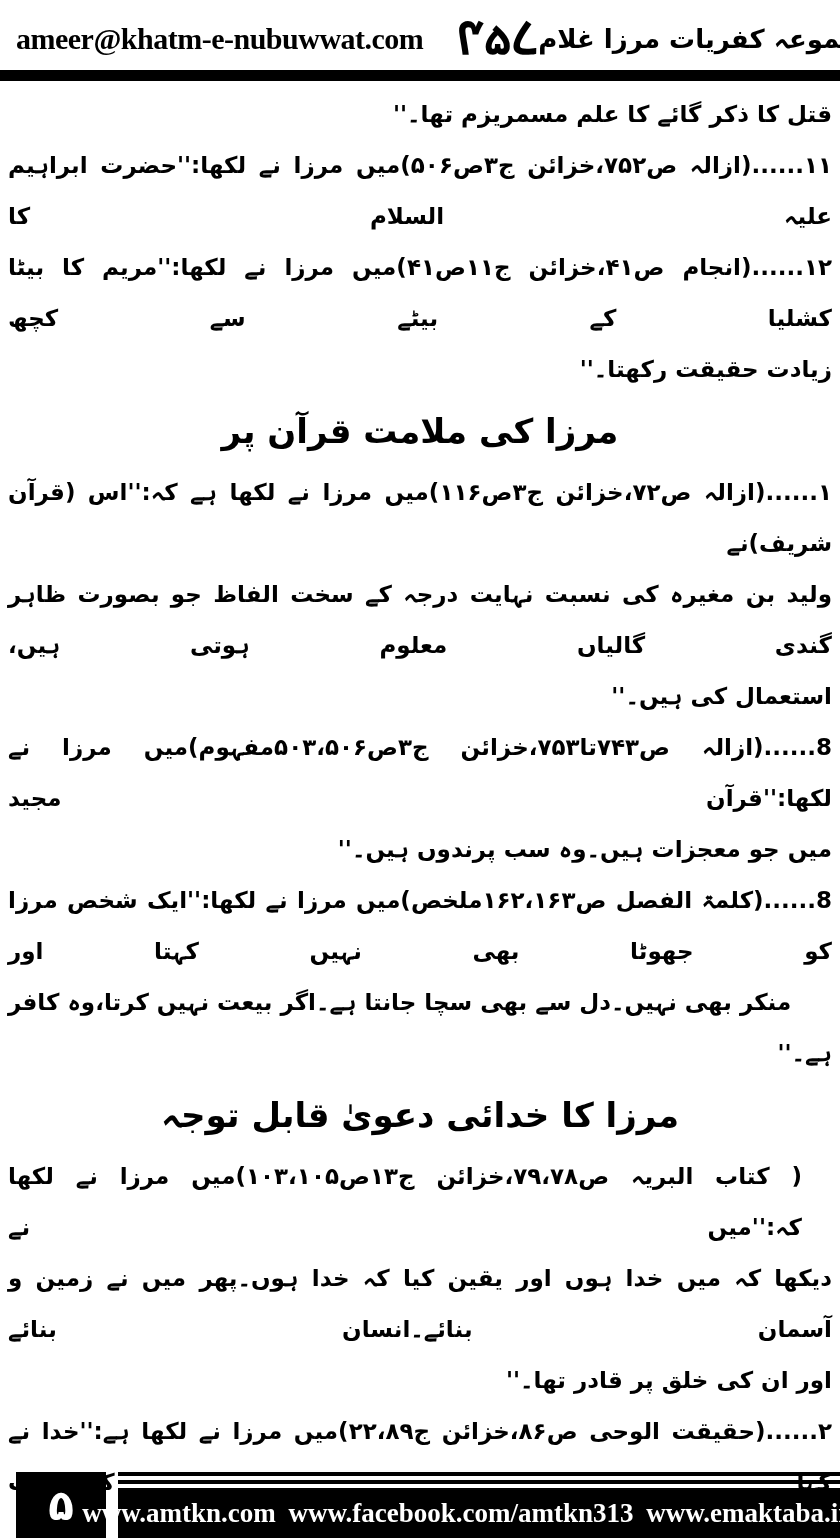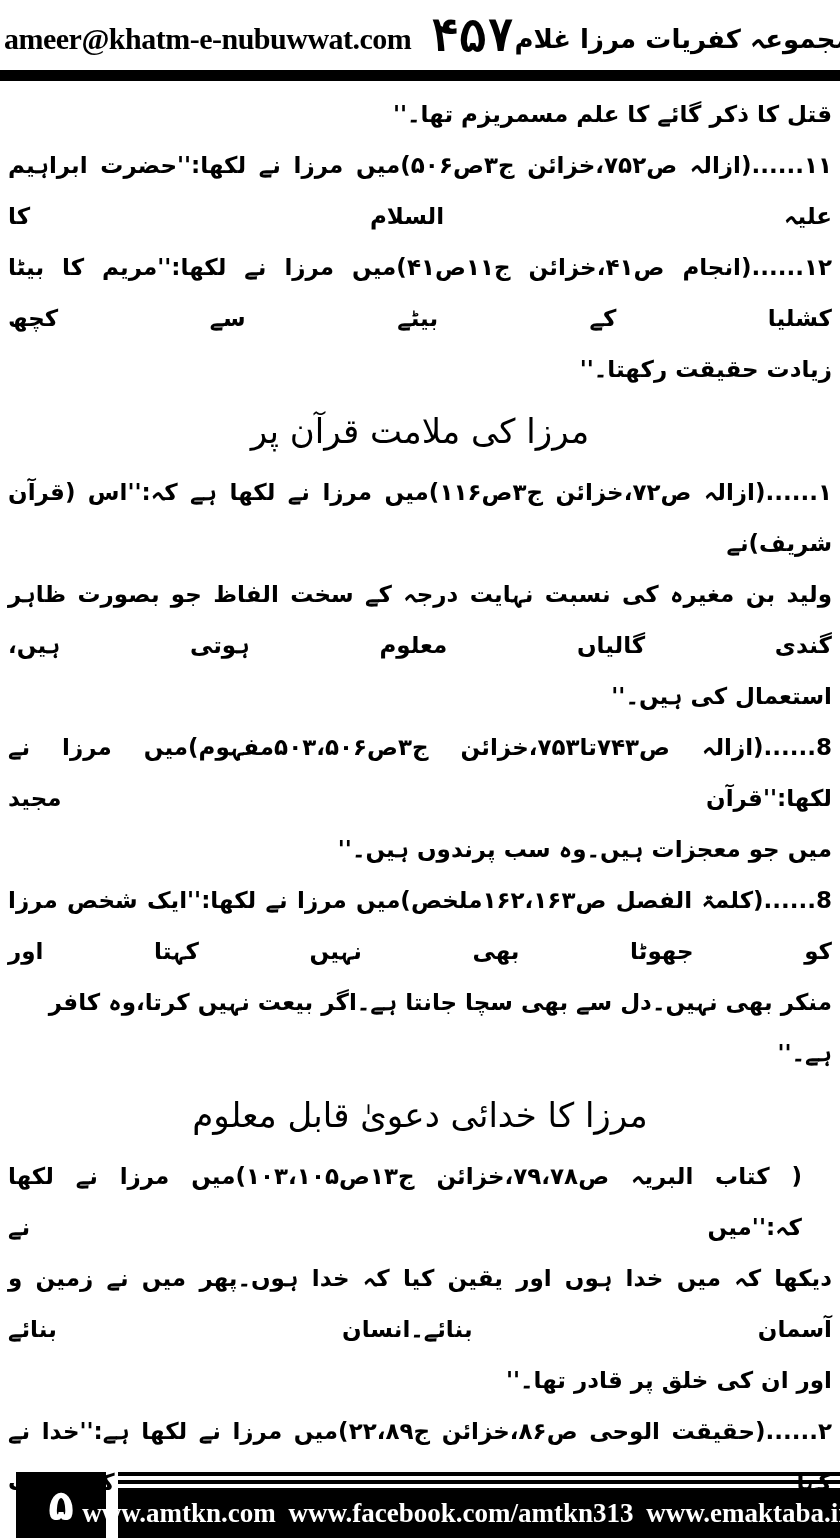--- a/index.html
+++ b/index.html
@@ -4,52 +4,52 @@
 <style>
   html,body{margin:0;padding:0;background:#e9e9e9;}
   .page{
     width:840px;height:1540px;position:relative;margin:0 auto;
     background:#ffffff;color:#000;overflow:hidden;
     font-family:"DejaVu Sans",sans-serif;
   }
   
   .hdr{
     display:flex;align-items:center;
-    padding:16px 12px 2px 4px;
+    padding:16px 12px 2px 16px;
   }
   .hdr-email{
     font-family:"Liberation Serif",serif;
     font-weight:bold;font-size:30px;letter-spacing:-0.5px;
     white-space:nowrap;
   }
   .hdr-pageno{
-    font-size:46px;font-weight:bold;margin-left:20px;line-height:1;
-    font-family:Liberation Mono, monospace;
+    font-size:46px;font-weight:bold;margin-left:34px;line-height:1;
+    font-family:Liberation Serif, serif;
   }
   .hdr-title{
     margin-left:auto;direction:rtl;
     font-size:26px;font-weight:bold;white-space:nowrap;
   }
   .hdr-rule{height:11px;background:#000;margin:6px 0 0 0;}
   
   .bodytxt{
     direction:rtl;
     padding:8px 8px 0 8px;
     font-size:23px;font-weight:bold;
   }
   .bl{
     margin:0;line-height:51px;
     text-align:justify;text-align-last:justify;
     white-space:normal;
   }
-  .bl.end{text-align:right;text-align-last:right;}
+  .bl.end{text-align:left;text-align-last:right;}
   .bl.ind1{padding-right:30px;}
   .bh{
     margin:6px 0;line-height:60px;
-    text-align:center;font-size:34px;font-weight:normal;
+    text-align:center;font-size:34px;font-weight:bold;
   }
   
   .ftr{position:absolute;left:0;right:0;top:1472px;height:66px;}
   .ftr-pagebox{
     position:absolute;left:16px;top:0;width:90px;height:66px;
     background:#000;color:#fff;
     display:flex;align-items:center;justify-content:center;
     font-size:42px;font-weight:bold;
   }
   .ftr-bar{position:absolute;left:118px;right:0;top:0;height:66px;}
@@ -82,21 +82,21 @@
     <p class="bl">۱۲......(انجام ص۴۱،خزائن ج۱۱ص۴۱)میں مرزا نے لکھا:''مریم کا بیٹا کشلیا کے بیٹے سے کچھ</p>
     <p class="bl end">زیادت حقیقت رکھتا۔''</p>
     <h2 class="bh">مرزا کی ملامت قرآن پر</h2>
     <p class="bl">۱......(ازالہ ص۷۲،خزائن ج۳ص۱۱۶)میں مرزا نے لکھا ہے کہ:''اس (قرآن شریف)نے</p>
     <p class="bl">ولید بن مغیرہ کی نسبت نہایت درجہ کے سخت الفاظ جو بصورت ظاہر گندی گالیاں معلوم ہوتی ہیں،</p>
     <p class="bl end">استعمال کی ہیں۔''</p>
     <p class="bl">8......(ازالہ ص۷۴۳تا۷۵۳،خزائن ج۳ص۵۰۳،۵۰۶مفہوم)میں مرزا نے لکھا:''قرآن مجید</p>
     <p class="bl end">میں جو معجزات ہیں۔وہ سب پرندوں ہیں۔''</p>
     <p class="bl">8......(کلمۃ الفصل ص۱۶۲،۱۶۳ملخص)میں مرزا نے لکھا:''ایک شخص مرزا کو جھوٹا بھی نہیں کہتا اور</p>
     <p class="bl end">منکر بھی نہیں۔دل سے بھی سچا جانتا ہے۔اگر بیعت نہیں کرتا،وہ کافر ہے۔''</p>
-    <h2 class="bh">مرزا کا خدائی دعویٰ قابل معلوم</h2>
+    <h2 class="bh">مرزا کا خدائی دعویٰ قابل توجہ</h2>
     <p class="bl ind1">( کتاب البریہ ص۷۹،۷۸،خزائن ج۱۳ص۱۰۳،۱۰۵)میں مرزا نے لکھا کہ:''میں نے</p>
     <p class="bl">دیکھا کہ میں خدا ہوں اور یقین کیا کہ خدا ہوں۔پھر میں نے زمین و آسمان بنائے۔انسان بنائے</p>
     <p class="bl end">اور ان کی خلق پر قادر تھا۔''</p>
     <p class="bl">۲......(حقیقت الوحی ص۸۶،خزائن ج۲۲،۸۹)میں مرزا نے لکھا ہے:''خدا نے کہا کہ:''انــت</p>
 
   </div>
 
   <div class="ftr">
     <div class="ftr-pagebox">۵</div>
     <div class="ftr-bar">

